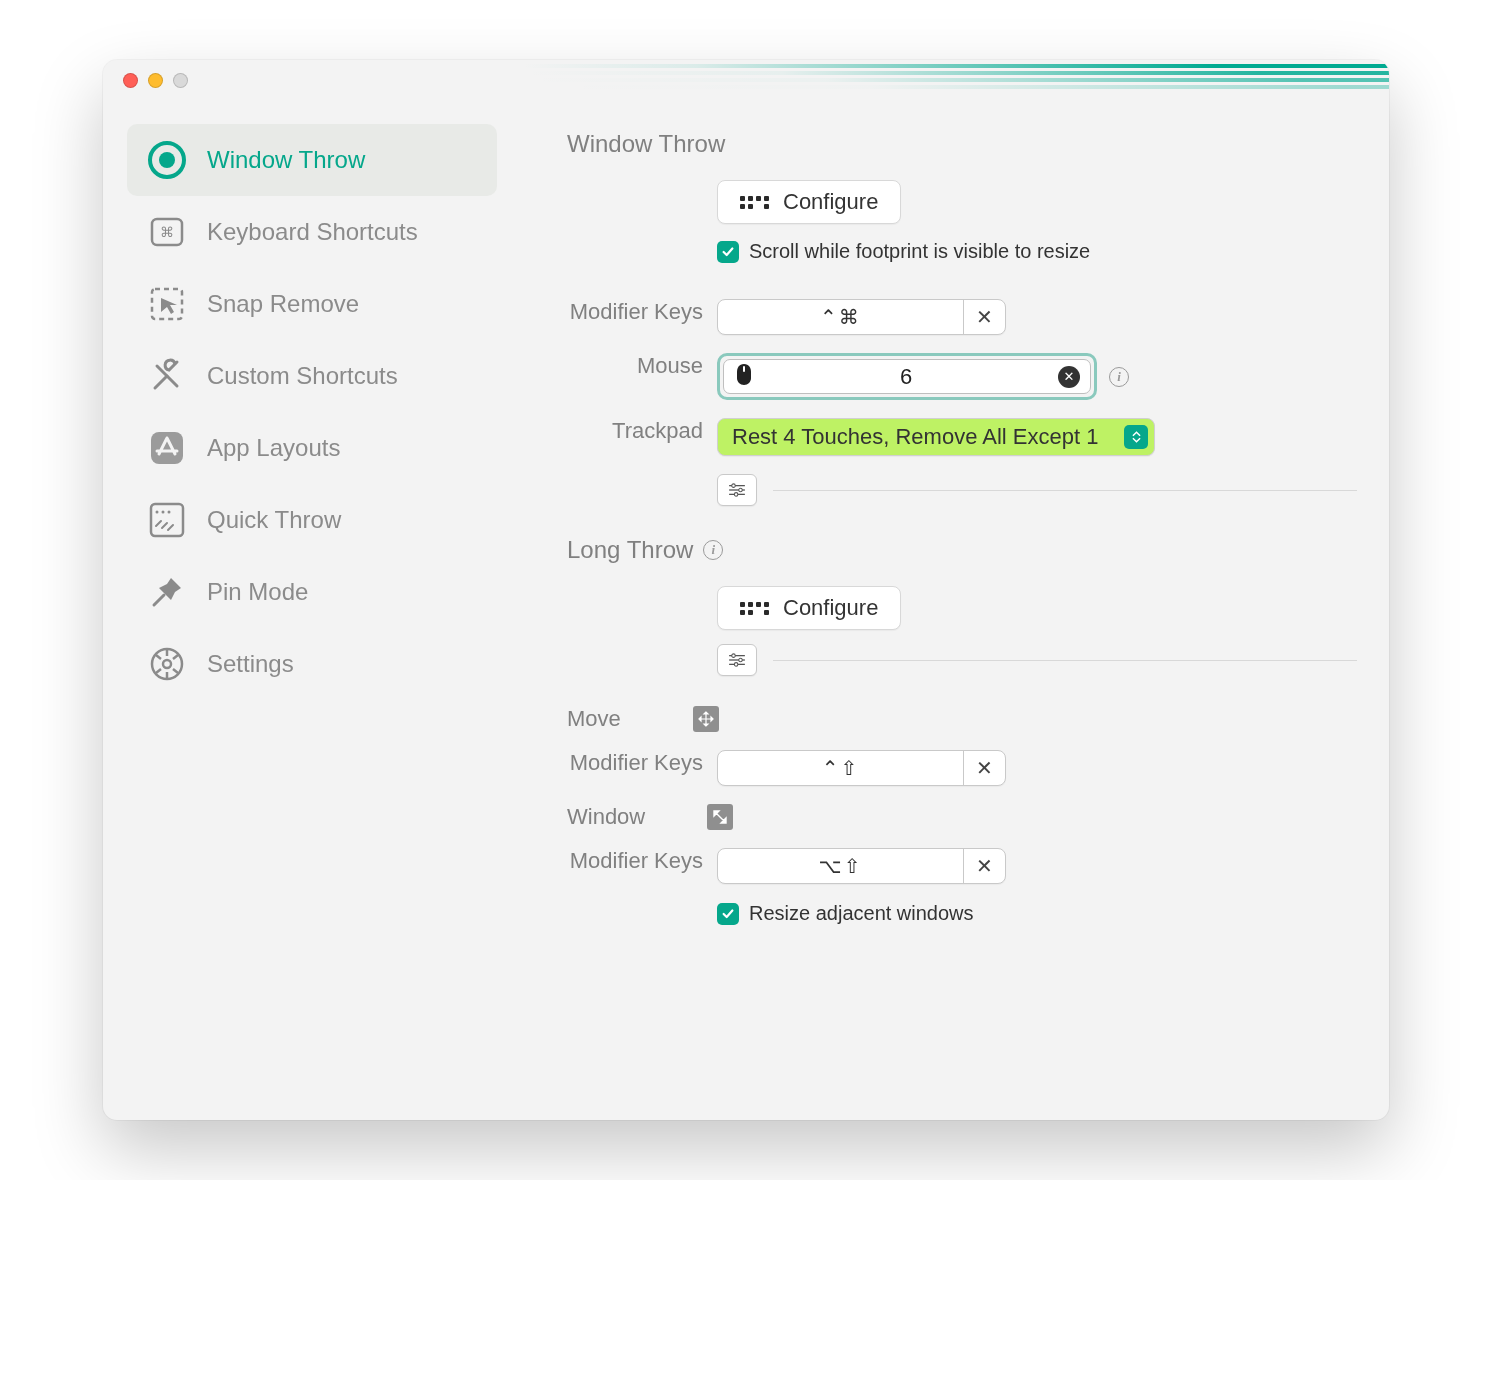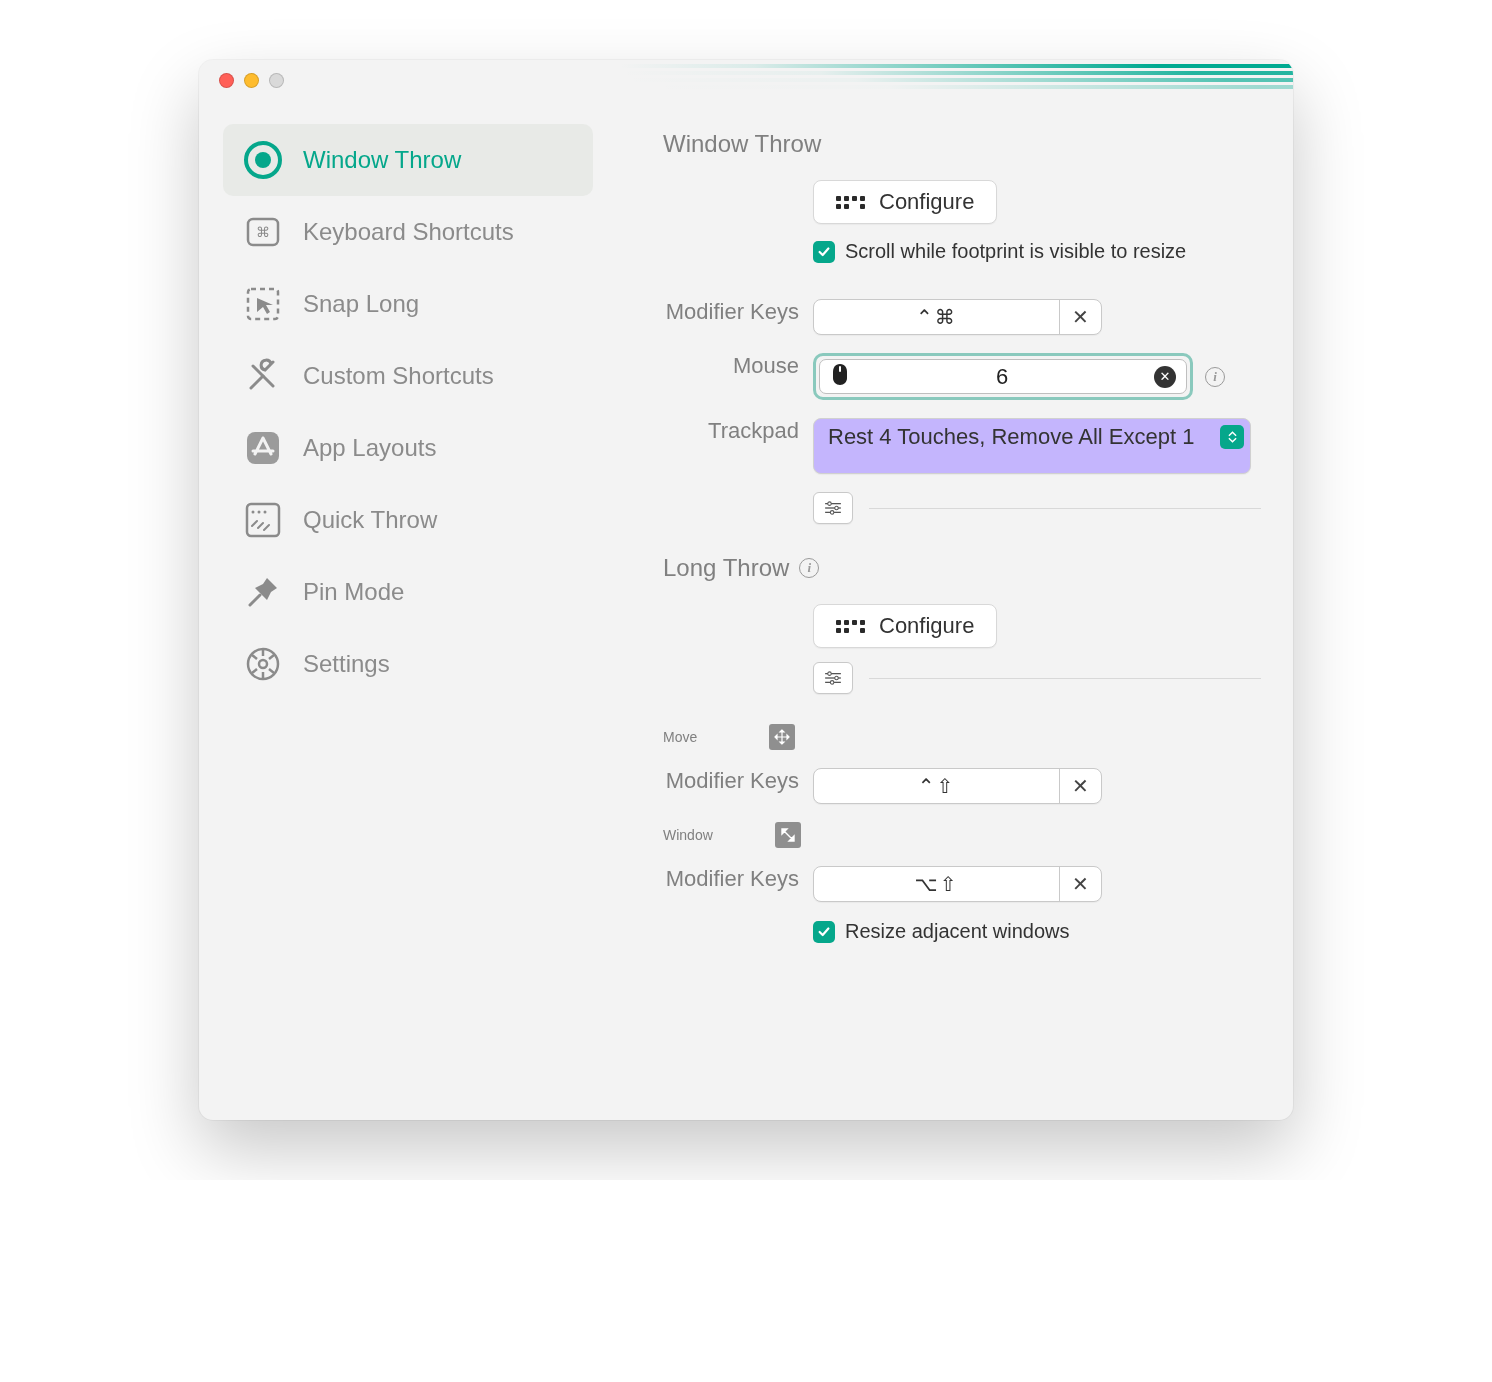--- a/index.html
+++ b/index.html
@@ -5,21 +5,21 @@
   * { box-sizing: border-box; margin: 0; padding: 0; }
   body {
     font-family: -apple-system, "Helvetica Neue", Arial, sans-serif;
     background: #ffffff;
     display: flex;
     justify-content: center;
     align-items: flex-start;
     padding: 60px 0;
   }
   .window {
-    width: 1094px;
+    width: 1286px;
     background: #f3f3f3;
     border-radius: 14px;
     box-shadow: 0 30px 70px rgba(0,0,0,0.22), 0 0 0 1px rgba(0,0,0,0.04);
     overflow: hidden;
     position: relative;
   }
   .titlebar {
     height: 40px;
     display: flex;
     align-items: center;
@@ -186,22 +186,22 @@
     position:relative;
   }
   .mouse-inner .micon { font-size:20px; color:#222; }
   .mouse-inner .mval { flex:1; text-align:center; font-size:22px; color:#222;}
   .mouse-inner .mclear {
     width:22px;height:22px;border-radius:50%;background:#333;
     display:flex;align-items:center;justify-content:center;color:#fff;font-size:13px;cursor:pointer;
   }
   .select-box {
     display:flex;align-items:center;
-    background:#c4b5fd;border:1px solid #d0d0d0;border-radius:8px;
-    padding:5px 6px 23px 14px;
+    background:#bef264;border:1px solid #d0d0d0;border-radius:8px;
+    padding:5px 6px 5px 14px;
     gap:26px;
     box-shadow: 0 1px 1px rgba(0,0,0,0.04);
     cursor:pointer;
   }
   .select-box .sval { font-size:22px; color:#333;}
   .select-box .schev {
     width:24px;height:24px;border-radius:5px;background:#05a78b;
     display:flex;flex-direction:column;align-items:center;justify-content:center;
     color:#fff;
   }
@@ -211,21 +211,21 @@
     width:40px;height:32px;border:1px solid #c9c9c9;border-radius:6px;background:#fff;
     display:flex;align-items:center;justify-content:center;color:#555;cursor:pointer;
     box-shadow: 0 1px 1px rgba(0,0,0,0.05);
   }
   .divider-row .sbtn svg{width:18px;height:14px;}
   .divider-row .line { flex:1; height:1px; background:#d8d8d8;}
   .sub-header{
     display:flex;align-items:center;gap:16px;
     margin: 8px 0 18px 0;
   }
-  .sub-header .htxt { font-size:14px;color:#808080;}
+  .sub-header .htxt { font-size:22px;color:#808080;}
   .sub-header .hicon {
     width:26px;height:26px;background:#8f8f8f;border-radius:3px;
     display:flex;align-items:center;justify-content:center;color:#fff;
   }
   .sub-header .hicon svg{width:16px;height:16px;}
   .indent-block { padding-left: 150px; }
 </style>
 </head>
 <body>
 
@@ -268,21 +268,21 @@
         <span>Keyboard Shortcuts</span>
       </div>
 
       <div class="side-item">
         <span class="sicon">
           <svg viewBox="0 0 40 40">
               <rect x="5" y="5" width="30" height="30" rx="3" fill="none" stroke="currentColor" stroke-width="2.5" stroke-dasharray="5 4"></rect>
               <path d="M14 14 L14 28 L20 23 L24 30 L27 28 L23 21 L30 21 Z" fill="currentColor"></path>
             </svg>
         </span>
-        <span>Snap Long</span>
+        <span>Snap Remove</span>
       </div>
 
       <div class="side-item">
         <span class="sicon">
           <svg viewBox="0 0 40 40">
               <path d="M8 32 L20 20 M28 8 a5 5 0 1 0 -6 6 L30 6" stroke="currentColor" stroke-width="3" fill="none" stroke-linecap="round"></path>
               <path d="M10 10 L30 30" stroke="currentColor" stroke-width="3" stroke-linecap="round"></path>
             </svg>
         </span>
         <span>Custom Shortcuts</span>

